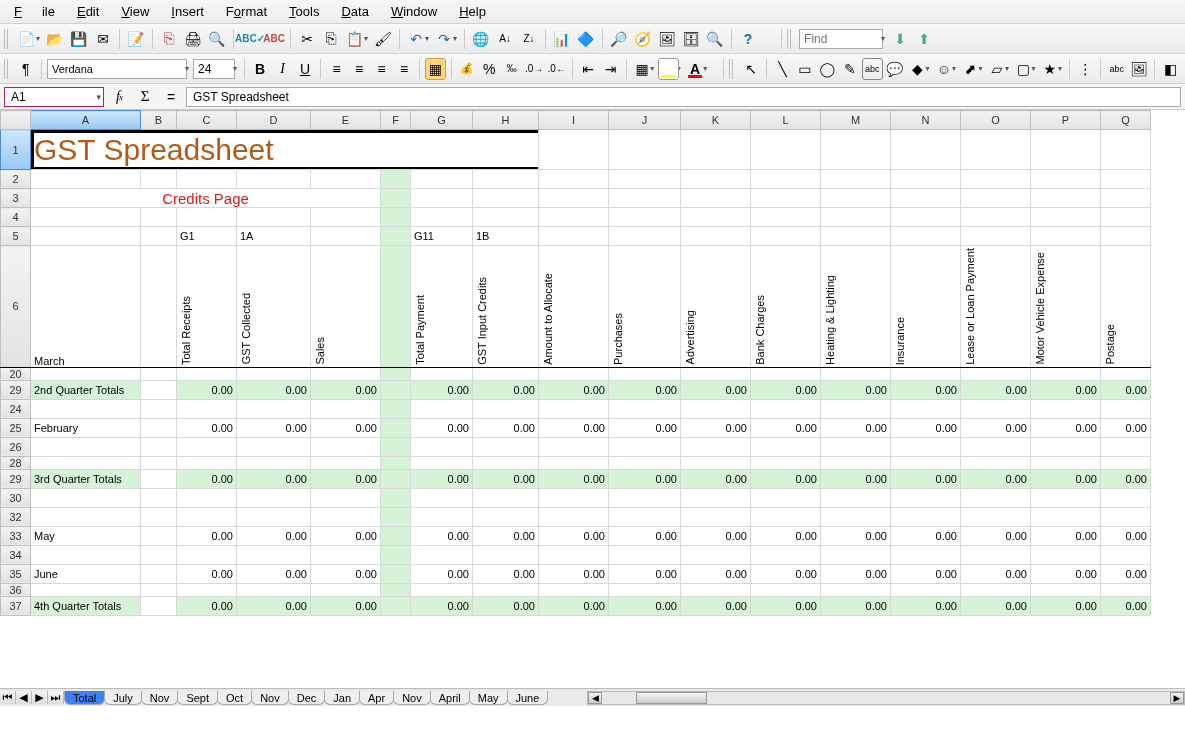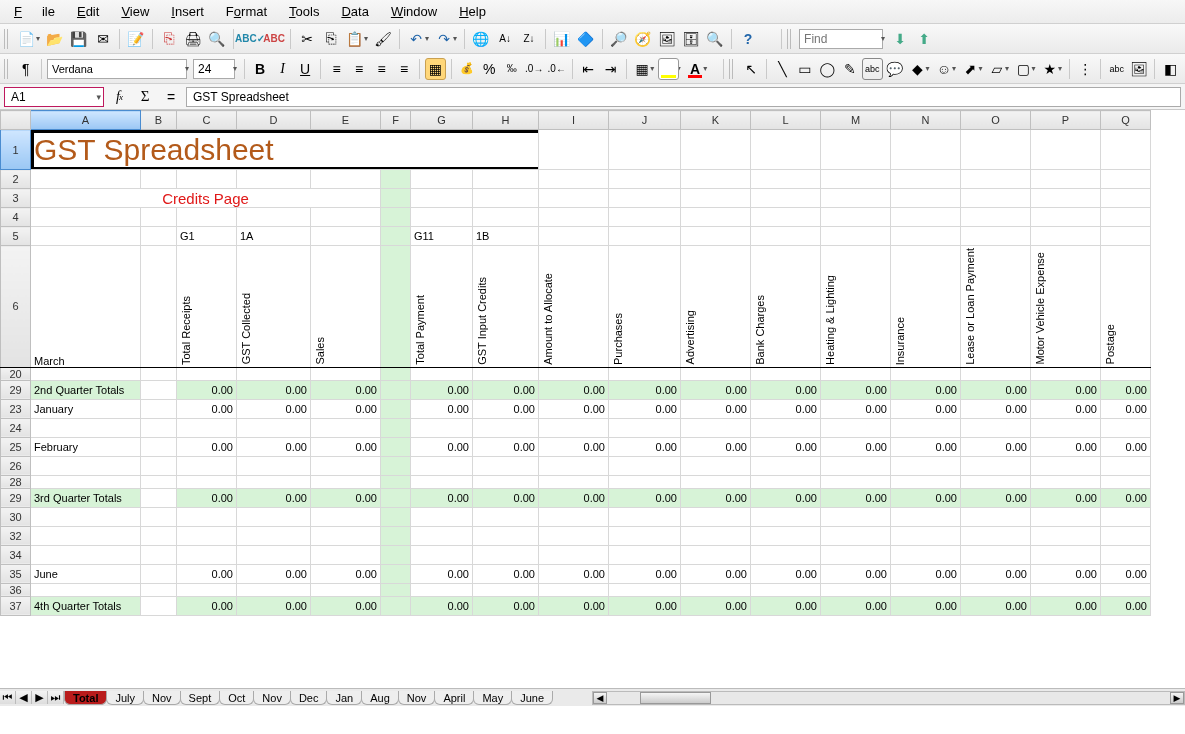--- a/index.html
+++ b/index.html
@@ -179,21 +179,21 @@
     background:linear-gradient(#f3f3f3,#ddd); cursor:default;
   }
   .tabs { display:flex; }
   .tab {
     padding: 1px 8px 0;
     border:1px solid #aaa; border-top:none;
     border-radius:0 0 6px 6px;
     background:#eee; margin-right:-1px;
     cursor:default;
   }
-  .tab.active { background:#b91c1c; font-weight:bold; }
+  .tab.active { background:#3b82f6; font-weight:normal; }
   .hscrolltrack {
     flex:1; height:14px; margin-left:40px;
     background:#e8e8e8; border:1px solid #bbb;
     position:relative;
   }
   .hscrolltrack .thumb {
     position:absolute; left:8%; width:12%; top:0; bottom:0;
     background:linear-gradient(#f5f5f5,#ccc); border:1px solid #999;
   }
   .hscrolltrack .ar {
@@ -545,40 +545,20 @@
           <td class="cJ num green  smalltxt">0.00</td>
           <td class="cK num green  smalltxt">0.00</td>
           <td class="cL num green  smalltxt">0.00</td>
           <td class="cM num green  smalltxt">0.00</td>
           <td class="cN num green  smalltxt">0.00</td>
           <td class="cO num green  smalltxt">0.00</td>
           <td class="cP num green  smalltxt">0.00</td>
           <td class="cQ num green  smalltxt">0.00</td>
         </tr>
         <tr class="">
-          <td class="rownum">23</td>
-          <td class="cA    smalltxt">January</td>
-          <td class="cB    smalltxt"></td>
-          <td class="cC num   smalltxt">0.00</td>
-          <td class="cD num   smalltxt">0.00</td>
-          <td class="cE num   smalltxt">0.00</td>
-          <td class="cF  colF  smalltxt"></td>
-          <td class="cG num   smalltxt">0.00</td>
-          <td class="cH num   smalltxt">0.00</td>
-          <td class="cI num   smalltxt">0.00</td>
-          <td class="cJ num   smalltxt">0.00</td>
-          <td class="cK num   smalltxt">0.00</td>
-          <td class="cL num   smalltxt">0.00</td>
-          <td class="cM num   smalltxt">0.00</td>
-          <td class="cN num   smalltxt">0.00</td>
-          <td class="cO num   smalltxt">0.00</td>
-          <td class="cP num   smalltxt">0.00</td>
-          <td class="cQ num   smalltxt">0.00</td>
-        </tr>
-        <tr class="">
           <td class="rownum">24</td>
           <td class="cA    smalltxt"></td>
           <td class="cB    smalltxt"></td>
           <td class="cC    smalltxt"></td>
           <td class="cD    smalltxt"></td>
           <td class="cE    smalltxt"></td>
           <td class="cF  colF  smalltxt"></td>
           <td class="cG    smalltxt"></td>
           <td class="cH    smalltxt"></td>
           <td class="cI    smalltxt"></td>
@@ -703,20 +683,40 @@
           <td class="cH    smalltxt"></td>
           <td class="cI    smalltxt"></td>
           <td class="cJ    smalltxt"></td>
           <td class="cK    smalltxt"></td>
           <td class="cL    smalltxt"></td>
           <td class="cM    smalltxt"></td>
           <td class="cN    smalltxt"></td>
           <td class="cO    smalltxt"></td>
           <td class="cP    smalltxt"></td>
           <td class="cQ    smalltxt"></td>
+        </tr>
+        <tr class="">
+          <td class="rownum">33</td>
+          <td class="cA    smalltxt">May</td>
+          <td class="cB    smalltxt"></td>
+          <td class="cC num   smalltxt">0.00</td>
+          <td class="cD num   smalltxt">0.00</td>
+          <td class="cE num   smalltxt">0.00</td>
+          <td class="cF  colF  smalltxt"></td>
+          <td class="cG num   smalltxt">0.00</td>
+          <td class="cH num   smalltxt">0.00</td>
+          <td class="cI num   smalltxt">0.00</td>
+          <td class="cJ num   smalltxt">0.00</td>
+          <td class="cK num   smalltxt">0.00</td>
+          <td class="cL num   smalltxt">0.00</td>
+          <td class="cM num   smalltxt">0.00</td>
+          <td class="cN num   smalltxt">0.00</td>
+          <td class="cO num   smalltxt">0.00</td>
+          <td class="cP num   smalltxt">0.00</td>
+          <td class="cQ num   smalltxt">0.00</td>
         </tr>
         <tr class="">
           <td class="rownum">34</td>
           <td class="cA    smalltxt"></td>
           <td class="cB    smalltxt"></td>
           <td class="cC    smalltxt"></td>
           <td class="cD    smalltxt"></td>
           <td class="cE    smalltxt"></td>
           <td class="cF  colF  smalltxt"></td>
           <td class="cG    smalltxt"></td>
@@ -804,21 +804,21 @@
   </div>
   <div class="tabs" id="tabs">
       <div class="tab active">Total</div>
       <div class="tab">July</div>
       <div class="tab">Nov</div>
       <div class="tab">Sept</div>
       <div class="tab">Oct</div>
       <div class="tab">Nov</div>
       <div class="tab">Dec</div>
       <div class="tab">Jan</div>
-      <div class="tab">Aug</div>
+      <div class="tab">Apr</div>
       <div class="tab">Nov</div>
       <div class="tab">April</div>
       <div class="tab">May</div>
       <div class="tab">June</div>
     </div>
   <div class="hscrolltrack">
     <div class="ar arL">◀</div>
     <div class="thumb"></div>
     <div class="ar arR">▶</div>
   </div>

